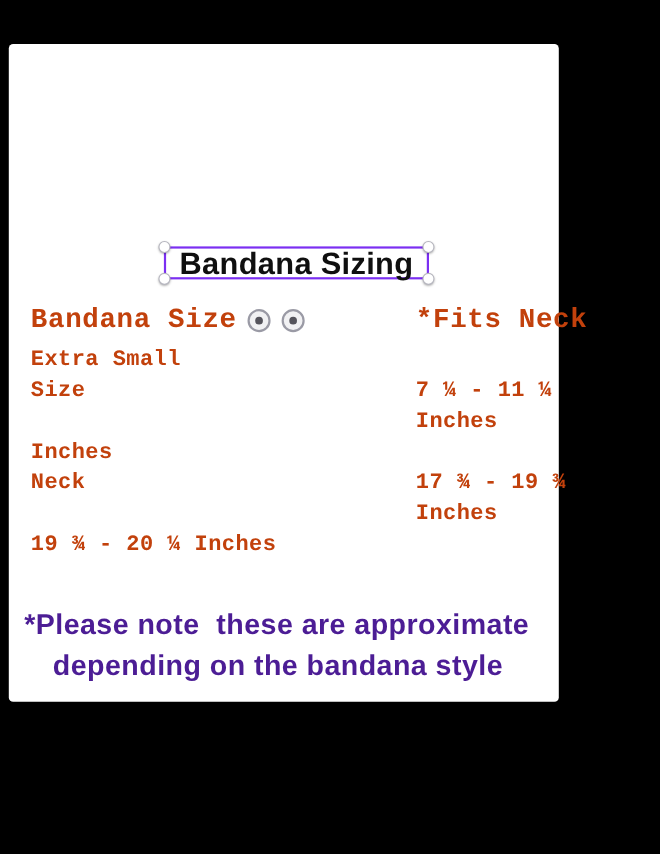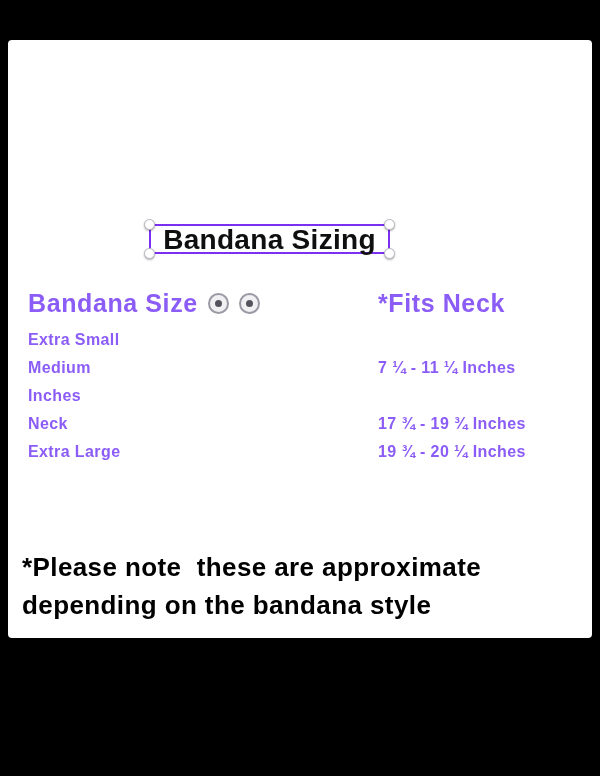--- a/index.html
+++ b/index.html
@@ -13,21 +13,21 @@
     width: 600px;
     height: 776px;
     background: #000000;
     overflow: hidden;
     margin: 0 auto;
   }
   .card {
     position: absolute;
     left: 8px;
     top: 40px;
-    width: 584px;
+    width: 500px;
     height: 598px;
     background: #ffffff;
     border-radius: 4px;
   }
 
   
   .selection-box {
     position: absolute;
     left: 141px;
     top: 184px;
@@ -60,23 +60,24 @@
     font-weight: 800;
     letter-spacing: 0.3px;
     color: #0f0f0f;
     white-space: nowrap;
   }
 
   
   .size-table {
     position: absolute;
     left: 20px;
-    top: 248px;
+    top: 236px;
     width: 560px;
-    color: #8b5cf6;
+    color: #c2410c;
+    font-family: Liberation Mono, monospace;
   }
   .t-header {
     display: flex;
     align-items: center;
     font-size: 25px;
     line-height: 30px;
     font-weight: 800;
     letter-spacing: 0.6px;
     margin-bottom: 8px;
   }
@@ -101,42 +102,42 @@
     position: absolute;
     left: 5px;
     top: 5px;
     width: 7px;
     height: 7px;
     border-radius: 50%;
     background: #55545c;
   }
   .t-row {
     display: flex;
-    font-size: 16px;
+    font-size: 20px;
     line-height: 28px;
     font-weight: 700;
     letter-spacing: 0.4px;
   }
   .t-row .size-cell { width: 350px; }
   .t-row .fits-cell { flex: 1; white-space: pre-wrap; }
 
   
   .note {
     position: absolute;
     left: 14px;
     top: 510px;
     width: 566px;
-    color: #000000;
+    color: #4c1d95;
     font-weight: 800;
     font-size: 26px;
     line-height: 34px;
     letter-spacing: 0.4px;
   }
   .note .line { white-space: pre-wrap; }
-  .note .line2 { margin-top: 4px; }
+  .note .line2 { margin-left: 26px; margin-top: 4px; }
 </style>
 </head>
 <body>
 
 <div class="page">
 
   <div class="card">
 
     <div class="selection-box">
       <span class="handle tl"></span>
@@ -154,32 +155,31 @@
           <span class="badge"></span>
           <span class="badge"></span>
         </div>
         <div>*Fits Neck</div>
       </div>
 
       <div class="t-row">
         <div class="size-cell">Extra Small</div>
       </div>
       <div class="t-row">
-        <div class="size-cell">Medium</div>
+        <div class="size-cell">Size</div>
         <div class="fits-cell">7 ¼ - 11 ¼ Inches</div>
       </div>
       <div class="t-row">
         <div class="size-cell">Inches</div>
       </div>
       <div class="t-row">
         <div class="size-cell">Neck</div>
         <div class="fits-cell">17 ¾ - 19 ¾ Inches</div>
       </div>
       <div class="t-row">
-        <div class="size-cell">Extra Large</div>
         <div class="fits-cell">19 ¾ - 20 ¼ Inches</div>
       </div>
 
     </div>
 
     <div class="note">
       <div class="line line1">*Please note  these are approximate</div>
       <div class="line line2">depending on the bandana style</div>
     </div>
 

